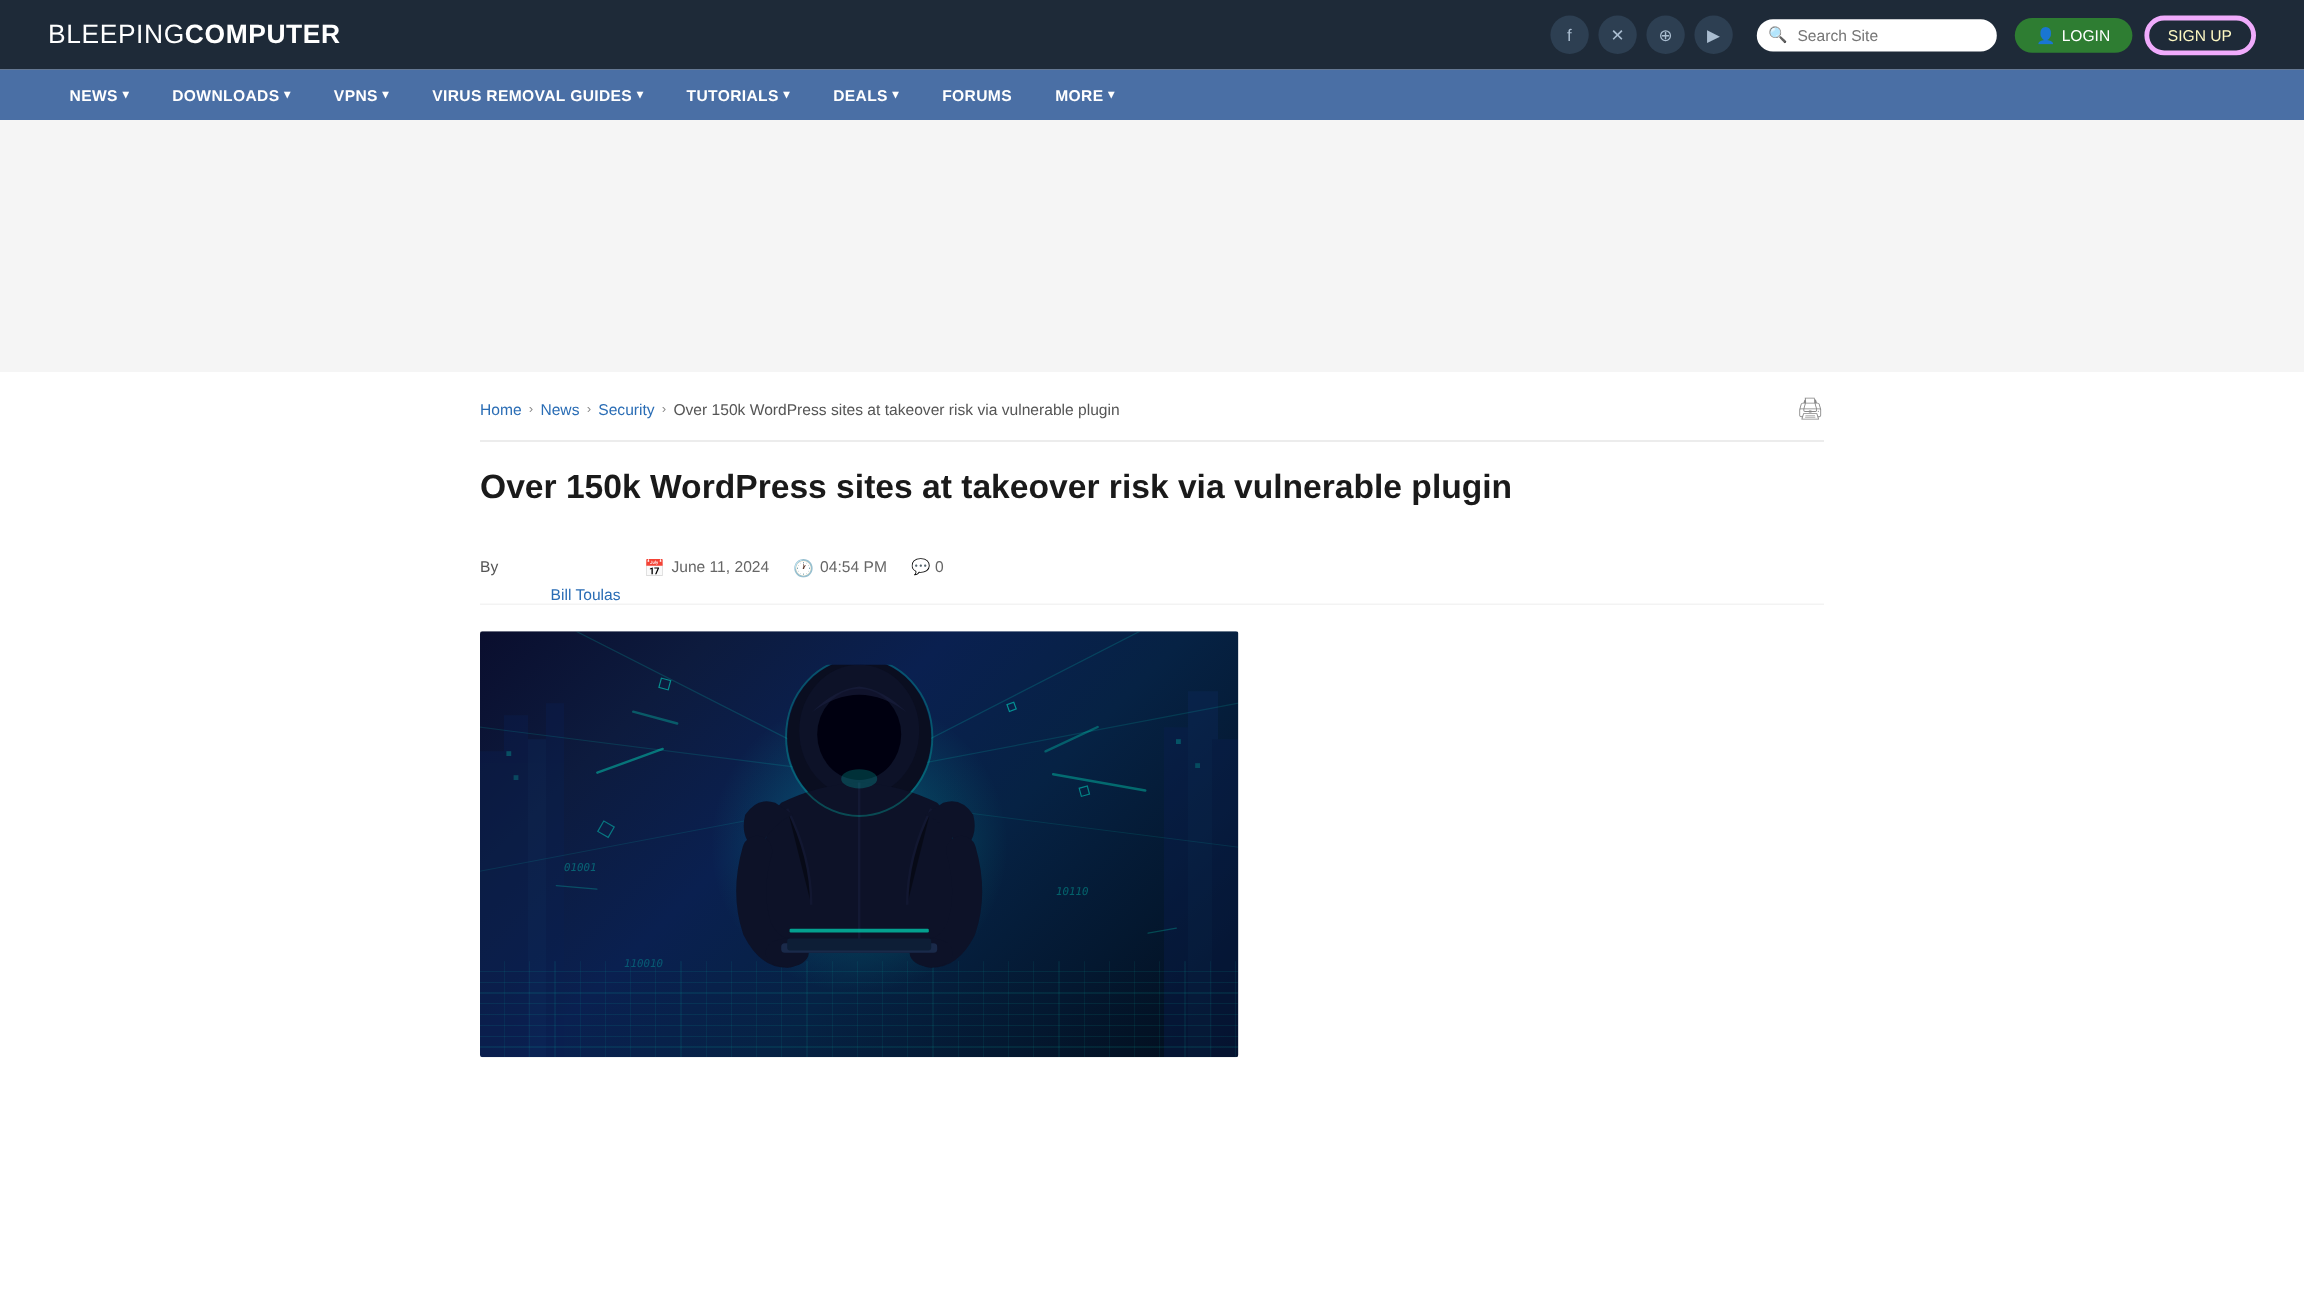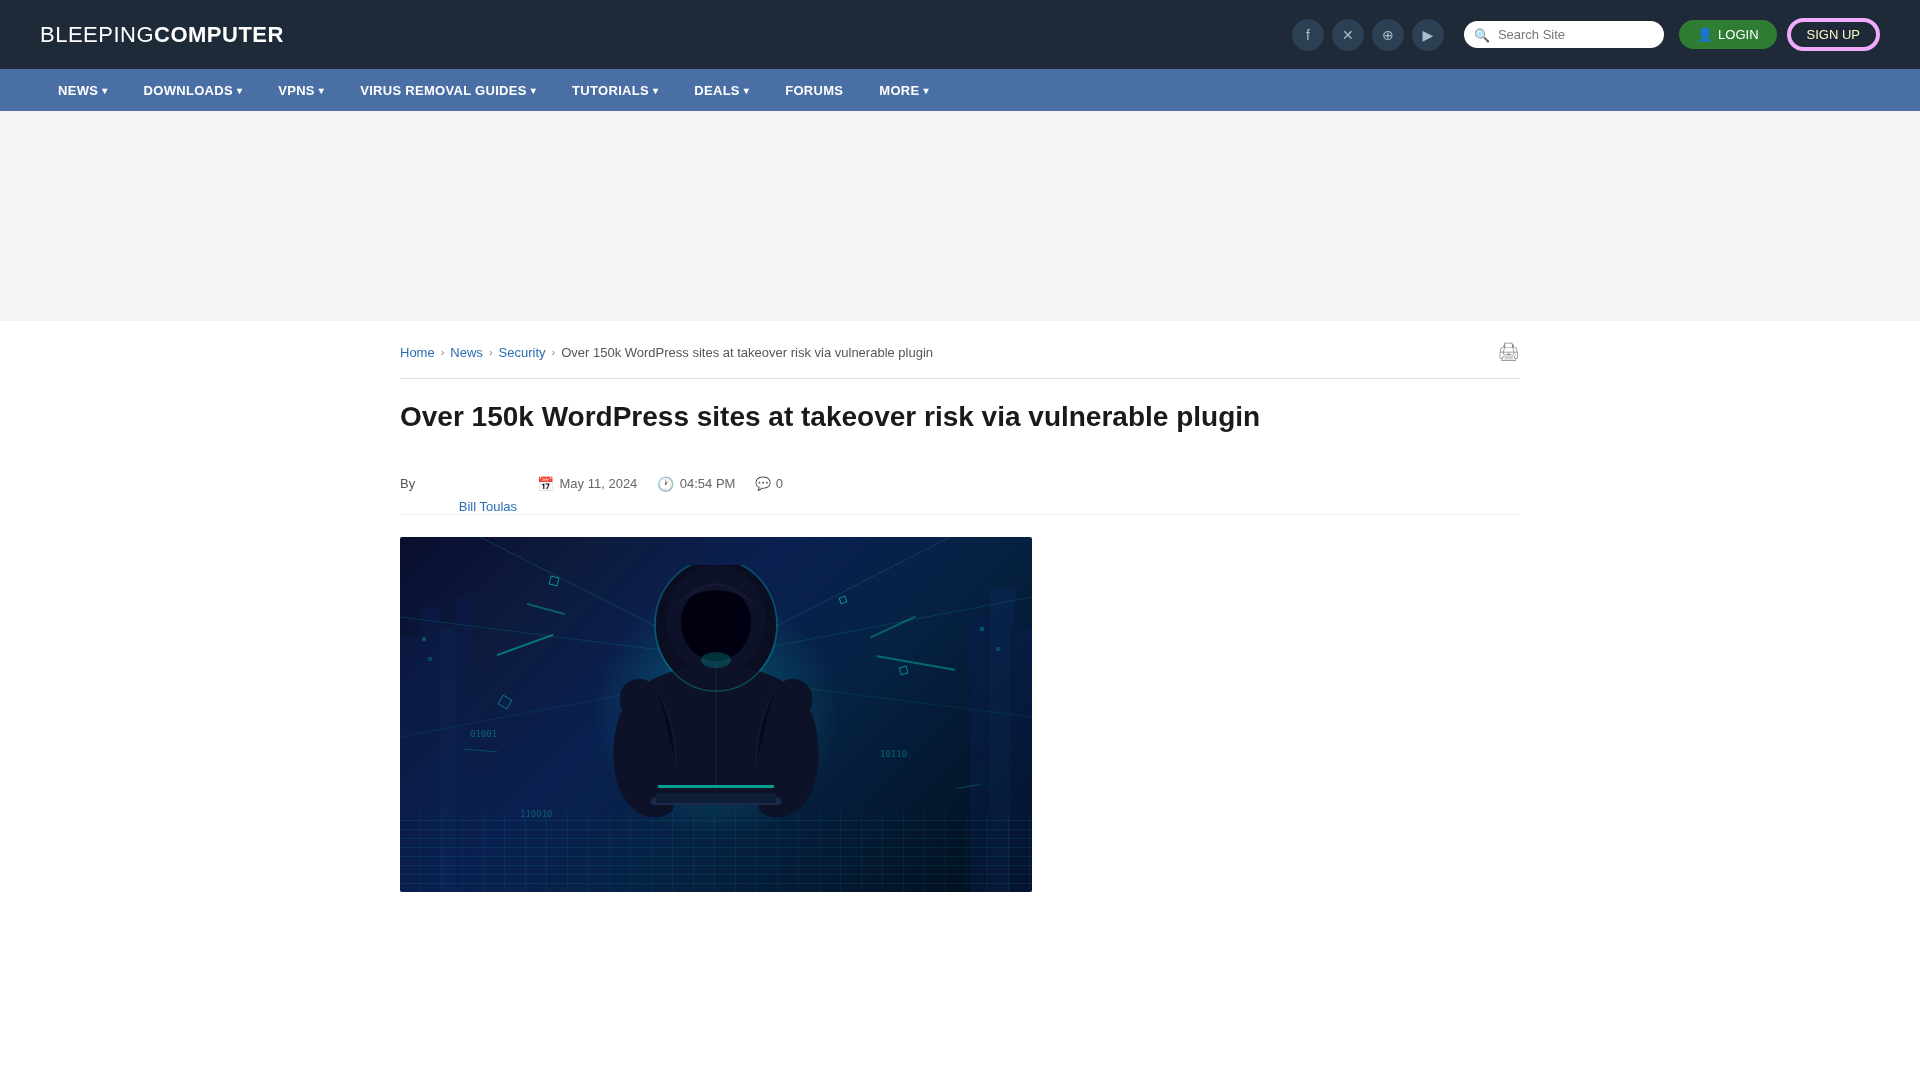--- a/index.html
+++ b/index.html
@@ -5,21 +5,21 @@
     * { margin: 0; padding: 0; box-sizing: border-box; }
     body { font-family: Arial, sans-serif; background: #fff; width: 1920px; min-height: 1080px; }
 
     
     .header {
       background: #1e2a38;
       padding: 10px 40px;
       display: flex;
       align-items: center;
       justify-content: space-between;
-      height: 69px;
+      height: 58px;
     }
     .logo {
       color: #fff;
       font-size: 22px;
       font-weight: 400;
       letter-spacing: 0.5px;
       text-decoration: none;
     }
     .logo strong { font-weight: 700; }
     .header-right {
@@ -210,20 +210,21 @@
     }
     .hero-image {
       width: 100%;
       height: 100%;
       background: linear-gradient(135deg, #0a0e2e 0%, #0d1b3e 20%, #0a2050 40%, #062244 60%, #041830 80%, #020c1a 100%);
       position: relative;
       display: flex;
       align-items: center;
       justify-content: center;
       overflow: hidden;
+      font-style: italic;
     }
 
     
     .hacker-scene {
       position: relative;
       width: 100%;
       height: 100%;
     }
 
     
@@ -356,21 +357,21 @@
     </div>
     <span class="print-icon" title="Print">🖨</span>
   </div>
 
   <h1 class="article-title">Over 150k WordPress sites at takeover risk via vulnerable plugin</h1>
 
   <div class="article-meta">
     <span class="author-label">By</span>&nbsp;<a href="#" class="author-name">Bill Toulas</a>
     <div class="meta-item">
       <span class="meta-icon">📅</span>
-      <span>May 11, 2024</span>
+      <span>June 11, 2024</span>
     </div>
     <div class="meta-item">
       <span class="meta-icon">🕐</span>
       <span>04:54 PM</span>
     </div>
     <div class="comments-count">
       <span>💬</span>
       <span>0</span>
     </div>
   </div>

